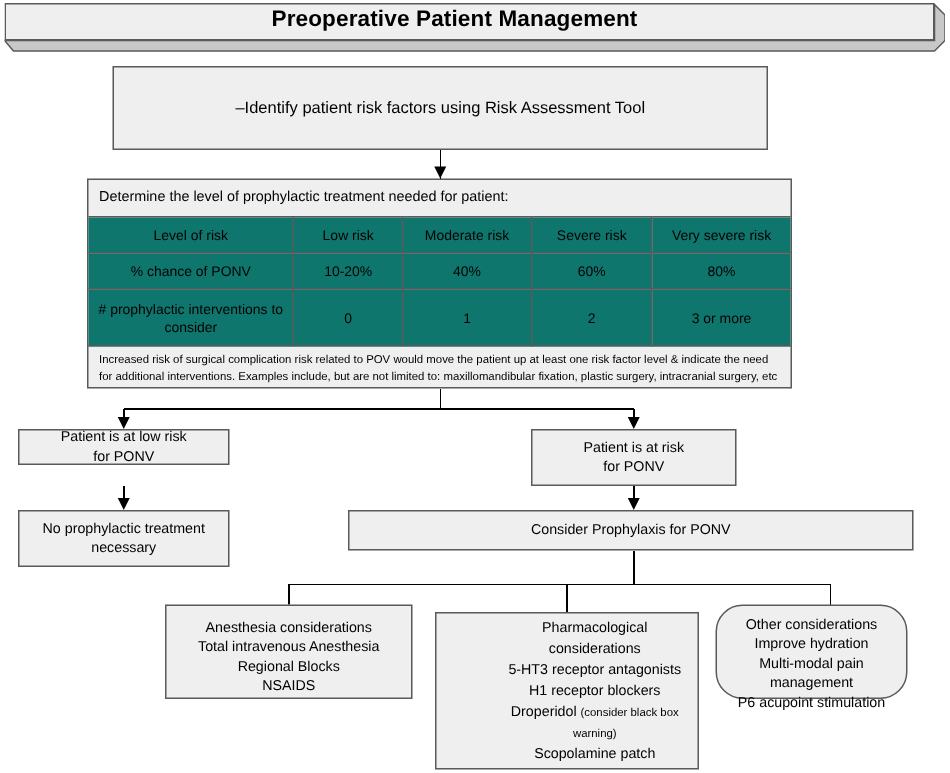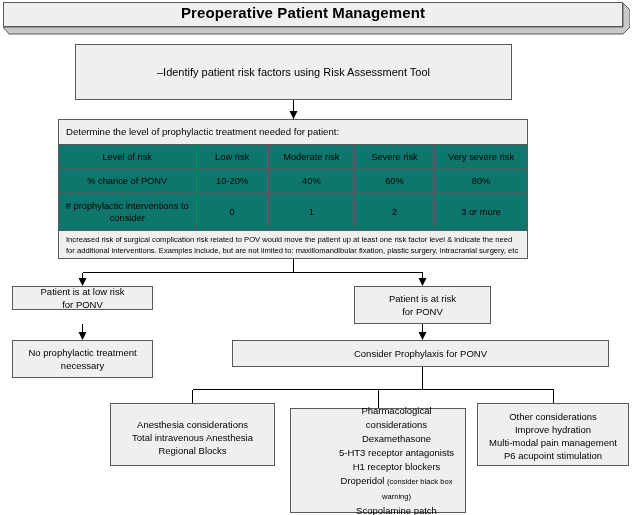--- a/index.html
+++ b/index.html
@@ -107,22 +107,22 @@
 
   
   #low-risk        { left: 12px;  top: 286px; width: 141px; height: 24px; }
   #no-prophylaxis  { left: 12px;  top: 340px; width: 141px; height: 38px; }
   #at-risk         { left: 354px; top: 286px; width: 137px; height: 38px; }
   #consider        { left: 232px; top: 340px; width: 377px; height: 27px; }
   #anesthesia      { left: 110px; top: 403px; width: 165px; height: 63px;
                      align-items: center; padding-top: 6px; }
   #pharmacological { left: 290px; top: 408px; width: 176px; height: 105px;
                      align-items: center; padding-left: 37px; }
-  #other           { left: 477px; top: 403px; width: 152px; height: 63px;
-                     align-items: flex-start; padding-top: 6px; }
+  #other           { left: 477px; top: 403px; width: 128px; height: 63px;
+                     align-items: flex-start; padding-top: 6px; border-radius: 18px; }
 
   #pharmacological .inner { line-height: 14px; }
   #pharmacological .fineprint { font-size: 7.6px; }
 
   
   .conn {
     position: absolute;
     left: 0; top: 0;
     width: 633px; height: 515px;
     pointer-events: none;
@@ -235,27 +235,27 @@
     <div class="inner">
       <div>Consider Prophylaxis for PONV</div>
     </div>
   </div>
 
   <div class="box" id="anesthesia">
     <div class="inner">
       <div>Anesthesia considerations</div>
       <div>Total intravenous Anesthesia</div>
       <div>Regional Blocks</div>
+      <div>NSAIDS</div>
     </div>
   </div>
 
   <div class="box" id="pharmacological">
     <div class="inner">
       <div>Pharmacological considerations</div>
-      <div>Dexamethasone</div>
       <div>5-HT3 receptor antagonists</div>
       <div>H1 receptor blockers</div>
       <div>
         <span>Droperidol</span>
         <span class="fineprint">(consider black box warning)</span>
       </div>
       <div>Scopolamine patch</div>
     </div>
   </div>
 

